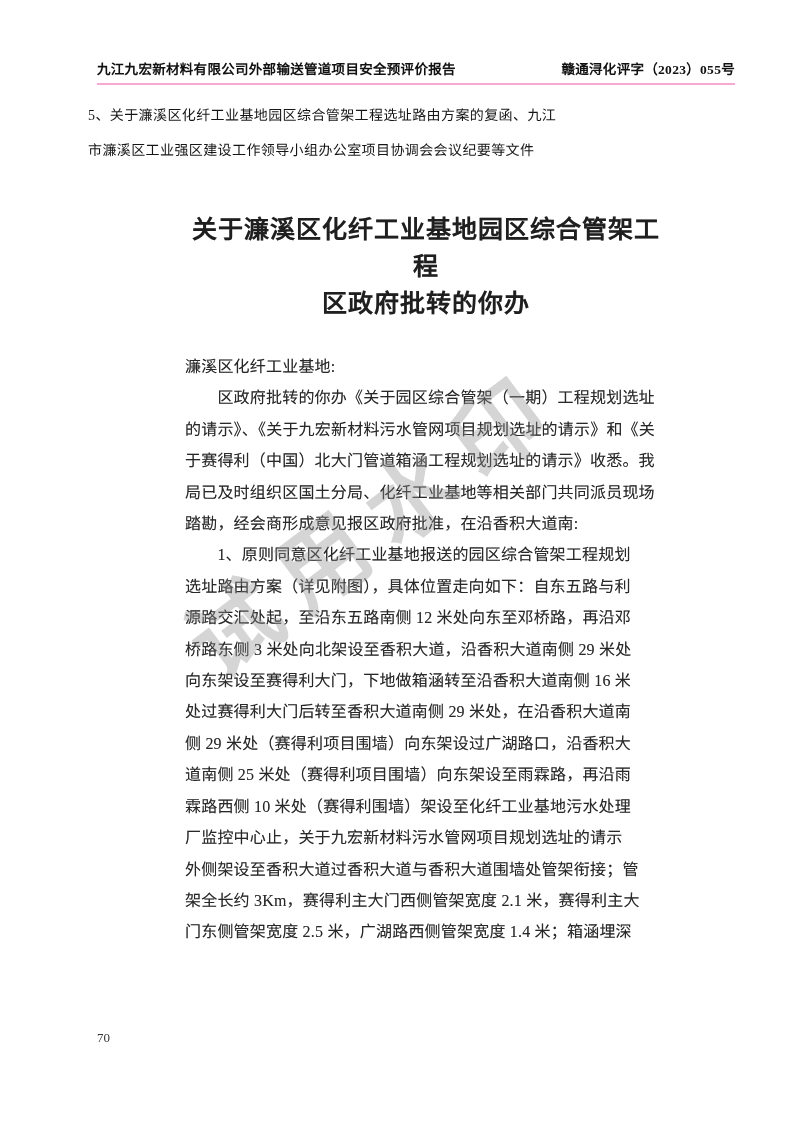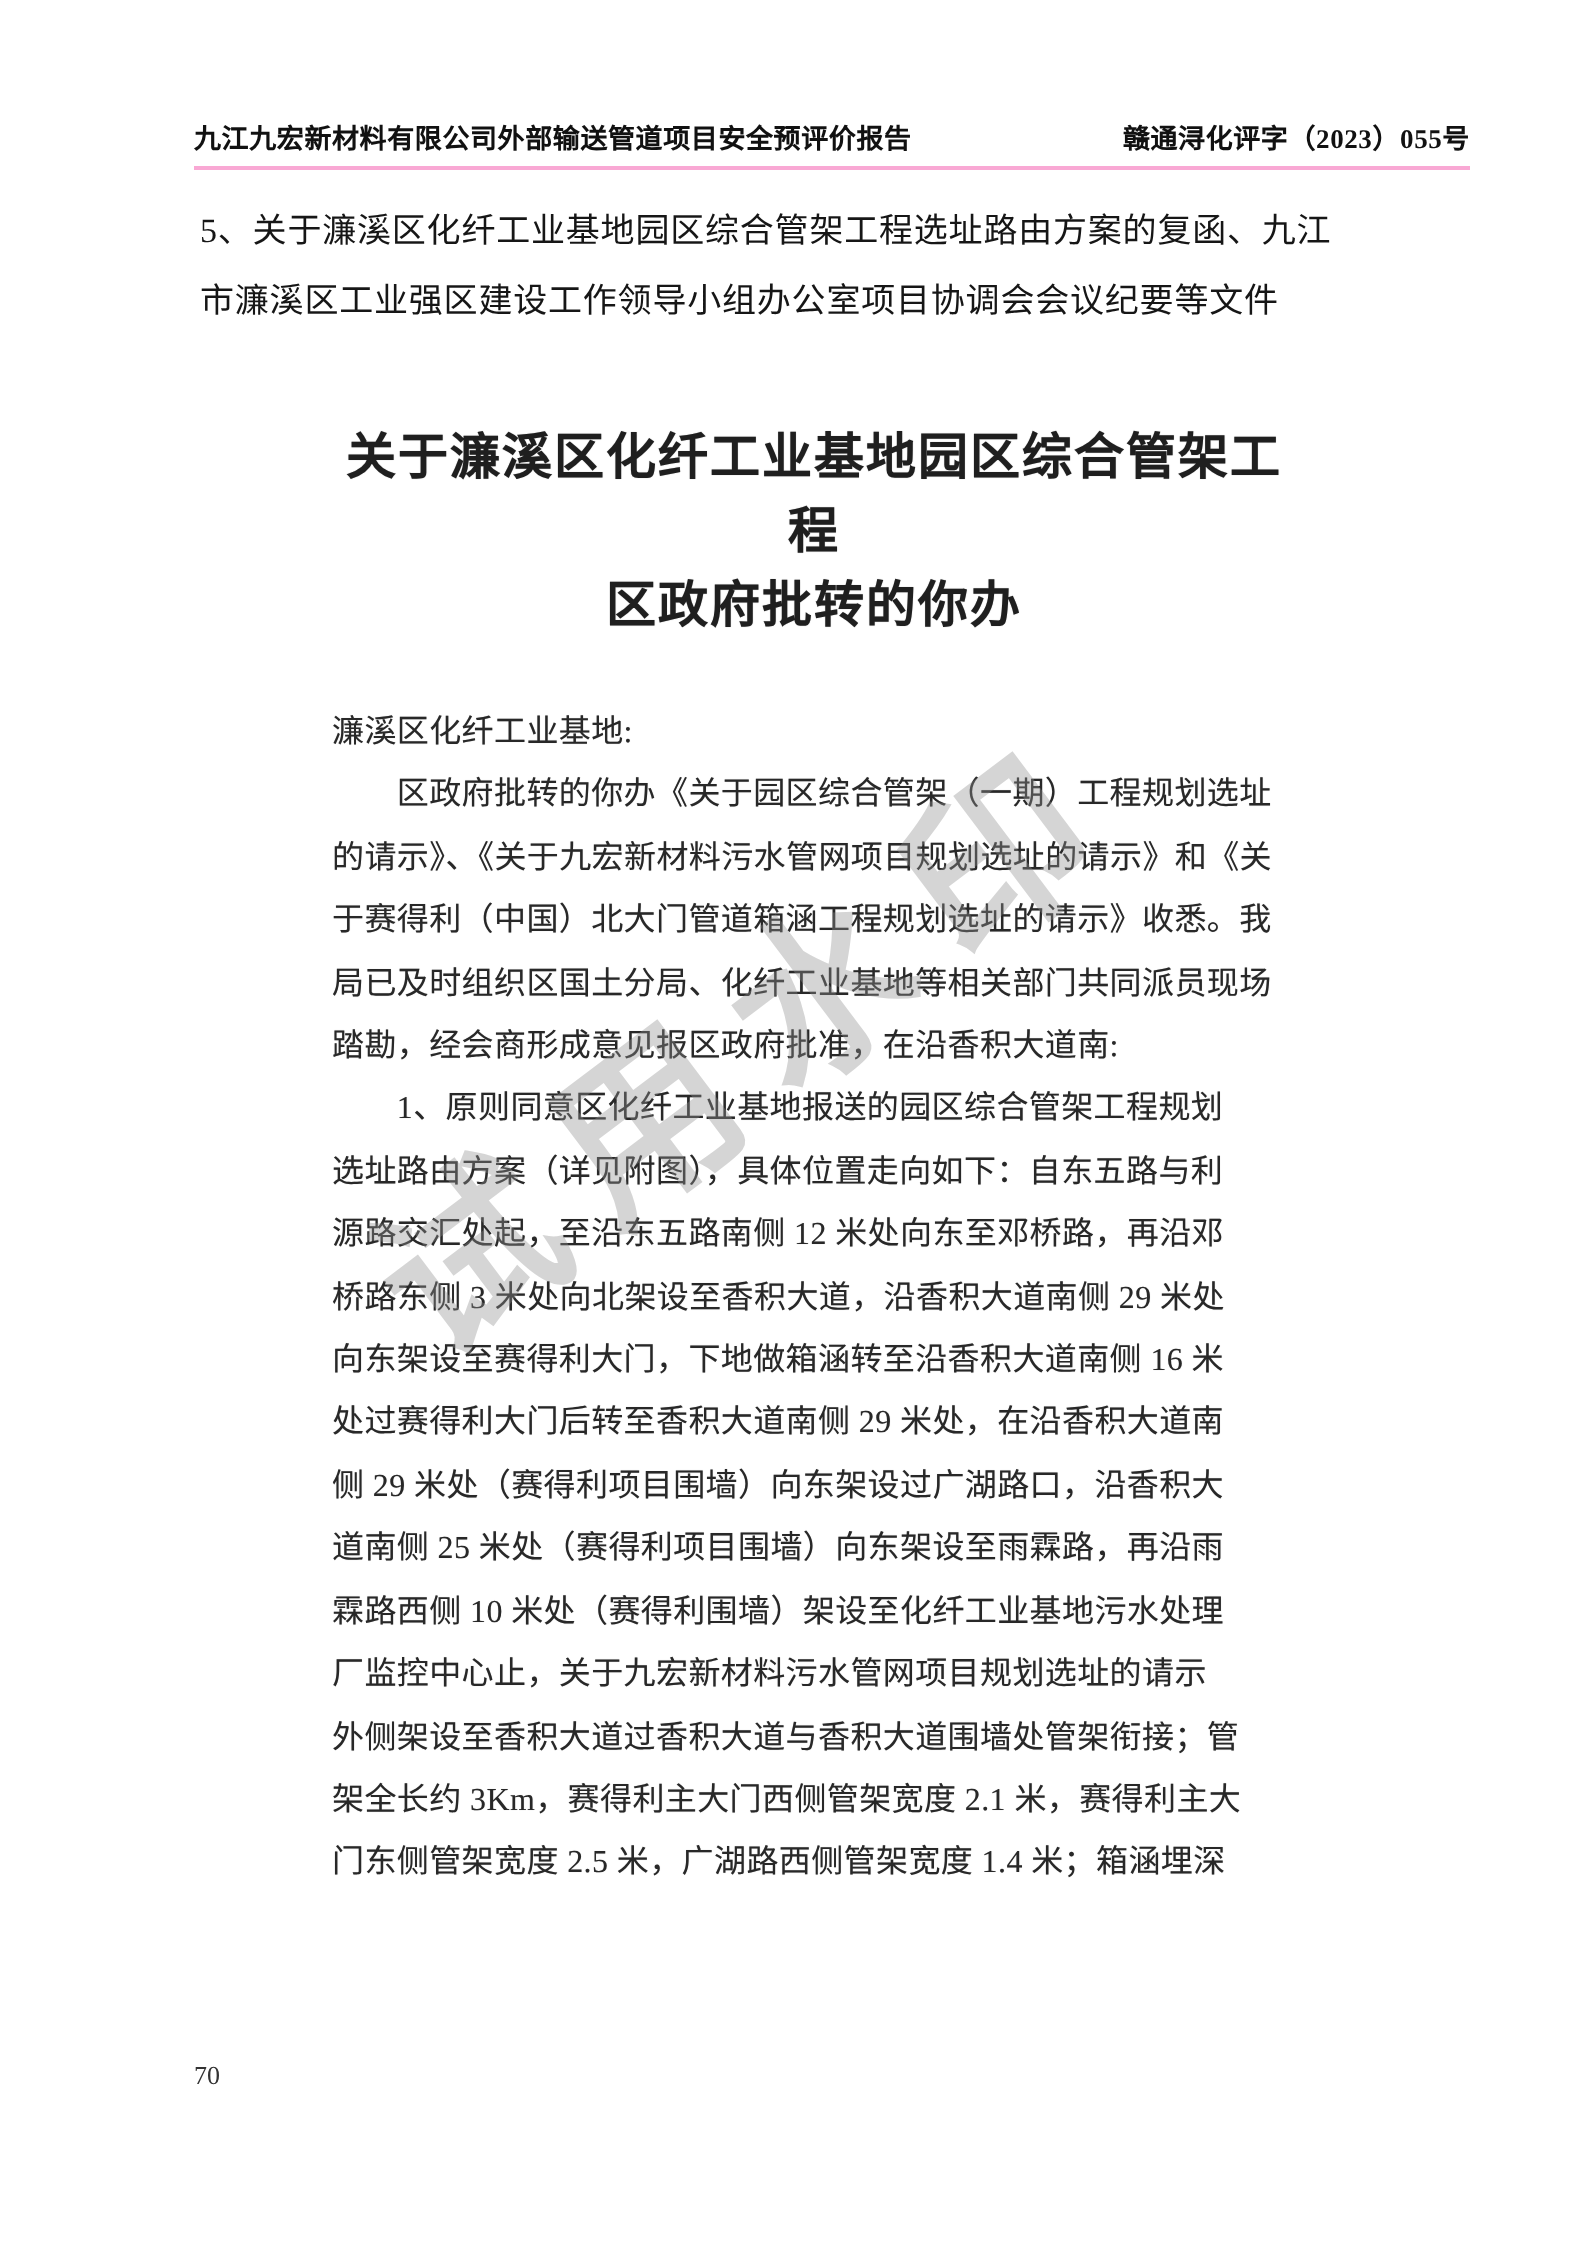--- a/index.html
+++ b/index.html
@@ -26,39 +26,39 @@
     padding-bottom: 5px;
     font-size: 13.5px;
     font-weight: bold;
     color: #111111;
     letter-spacing: 0.3px;
   }
 
   
   .intro {
     position: absolute;
-    left: 100px;
+    left: 88px;
     top: 98px;
     width: 642px;
-    font-size: 17px;
+    font-size: 14px;
     line-height: 35px;
     color: #161616;
     letter-spacing: 0.4px;
   }
 
   
   .scan {
     position: absolute;
     left: 150px;
     top: 205px;
     width: 525px;
     height: 715px;
   }
   .scan-content {
-    margin-left: 16px;
+    margin-left: 35px;
     width: 482px;
   }
   .scan-title {
     text-align: center;
     font-weight: bold;
     font-size: 25px;
     line-height: 37px;
     color: #1f1f1f;
     letter-spacing: 1px;
     padding-top: 6px;

